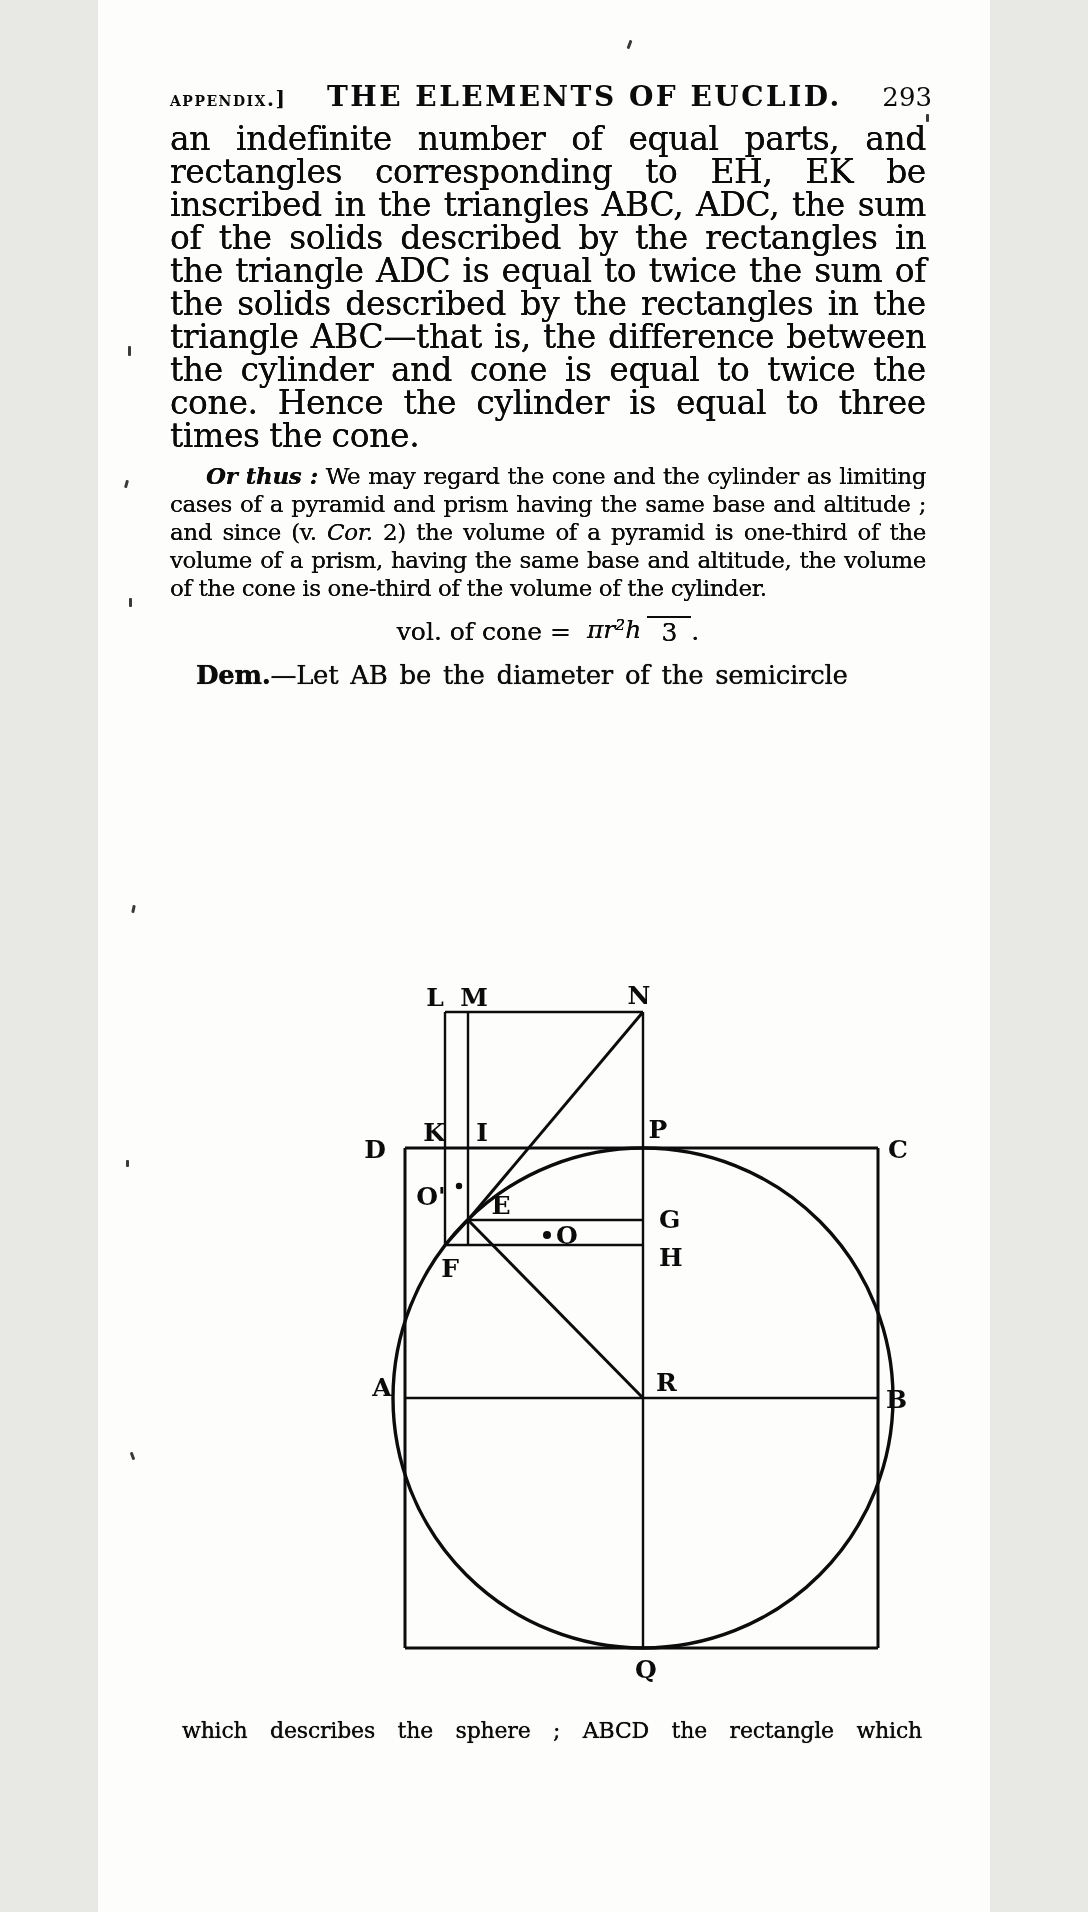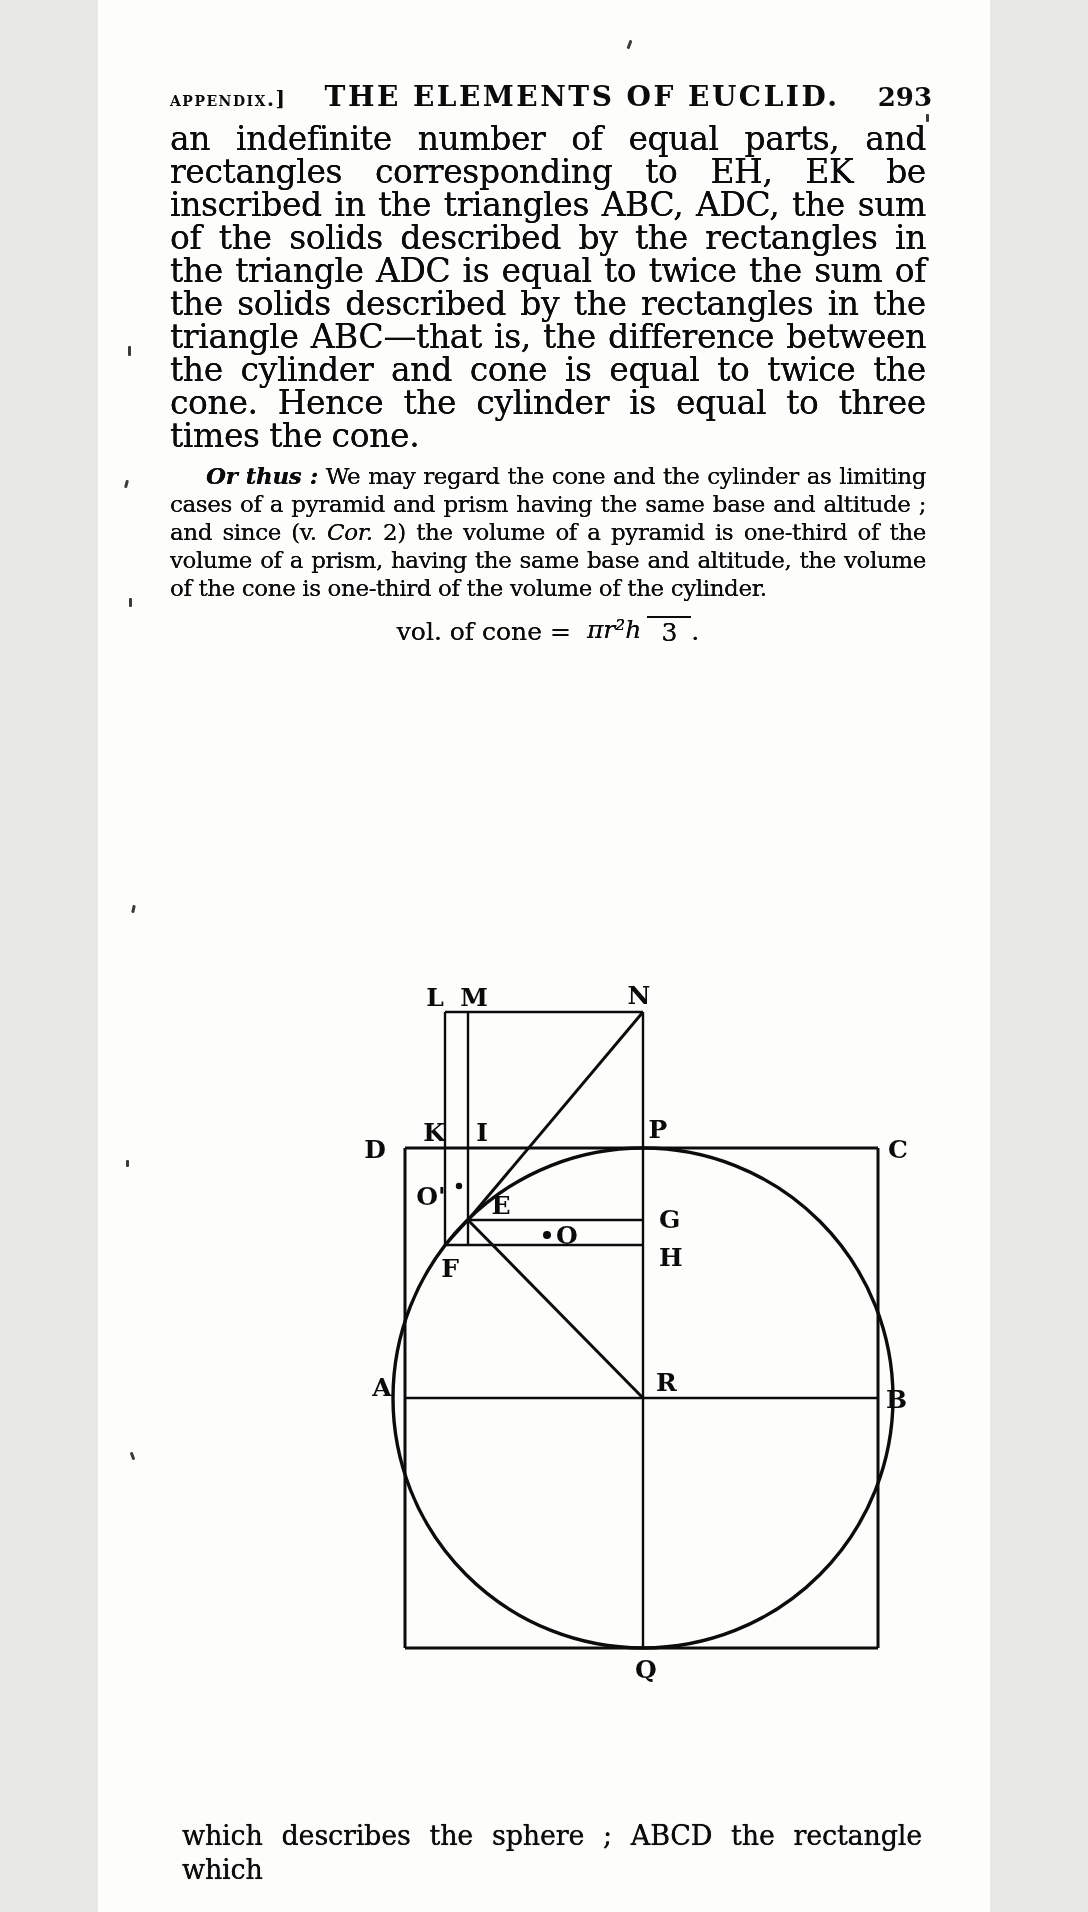--- a/index.html
+++ b/index.html
@@ -17,21 +17,21 @@
     position:absolute;left:72px;top:80px;width:762px;
     display:flex;justify-content:space-between;align-items:baseline;
   }
   .header .section{
     font-size:20px;font-weight:bold;letter-spacing:1.5px;
     font-variant:small-caps;text-transform:lowercase;
   }
   .header .title{
     font-size:28px;font-weight:bold;letter-spacing:2.5px;
   }
-  .header .pageno{font-size:26px;font-weight:bold;}
+  .header .pageno{font-size:26px;font-weight:normal;}
   
   .textcol{
     position:absolute;left:72px;top:122px;width:756px;
   }
   .para-main{
     font-size:33px;line-height:33px;text-align:justify;
     letter-spacing:-0.4px;word-spacing:-0.5px;margin:0;
     text-shadow:0 0 0.6px #000;
   }
   .para-small{
@@ -71,22 +71,22 @@
   .fig-line{stroke:#0c0c0c;stroke-width:3;fill:none;}
   .fig-line-thin{stroke:#0c0c0c;stroke-width:2.4;fill:none;}
   .fig-circle{stroke:#0c0c0c;stroke-width:3.4;fill:none;}
   .fig-label{
     font-family:"DejaVu Serif","Liberation Serif",serif;
     font-size:25px;font-weight:bold;fill:#0b0b0b;
   }
   .fig-dot{fill:#0c0c0c;}
   
   .after-figure{
-    position:absolute;left:84px;top:1792px;width:740px;
-    font-size:27px;line-height:34px;
+    position:absolute;left:84px;top:1692px;width:740px;
+    font-size:22px;line-height:34px;
     text-align:justify;text-align-last:justify;
     letter-spacing:-0.2px;text-shadow:0 0 0.7px #000;
   }
   
   .speck{position:absolute;background:#3a3a3a;border-radius:1px;}
 </style>
 </head>
 <body>
 
 <div class="page">
@@ -107,20 +107,21 @@
     <div class="formula">
       <span>vol. of cone =</span>
       <span class="frac">
         <span class="num">πr²h</span>
         <span class="den">3</span>
       </span>
       <span>.</span>
     </div>
 
 
+    <p class="para-dem"><span class="indent"></span><span class="bold">Dem.</span><span>—Let AB be the diameter of the semicircle</span></p>
 
   </div>
 
   <div class="figure-wrap">
     <svg viewBox="215 975 645 725" xmlns="http://www.w3.org/2000/svg">
 
       <line class="fig-line" x1="307" y1="1148" x2="780" y2="1148"></line>
       <line class="fig-line" x1="307" y1="1148" x2="307" y2="1648"></line>
       <line class="fig-line" x1="307" y1="1648" x2="780" y2="1648"></line>
       <line class="fig-line" x1="780" y1="1148" x2="780" y2="1648"></line>

